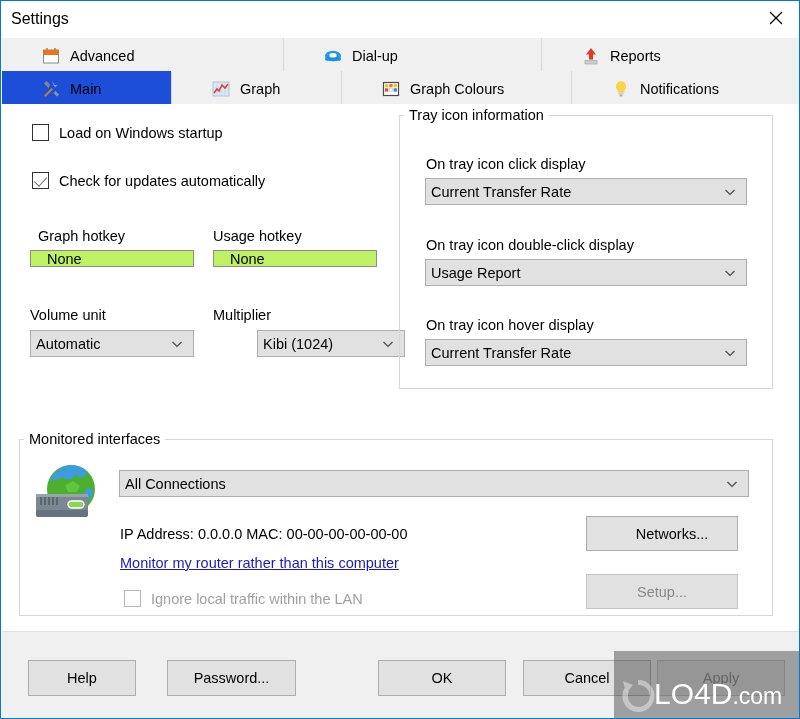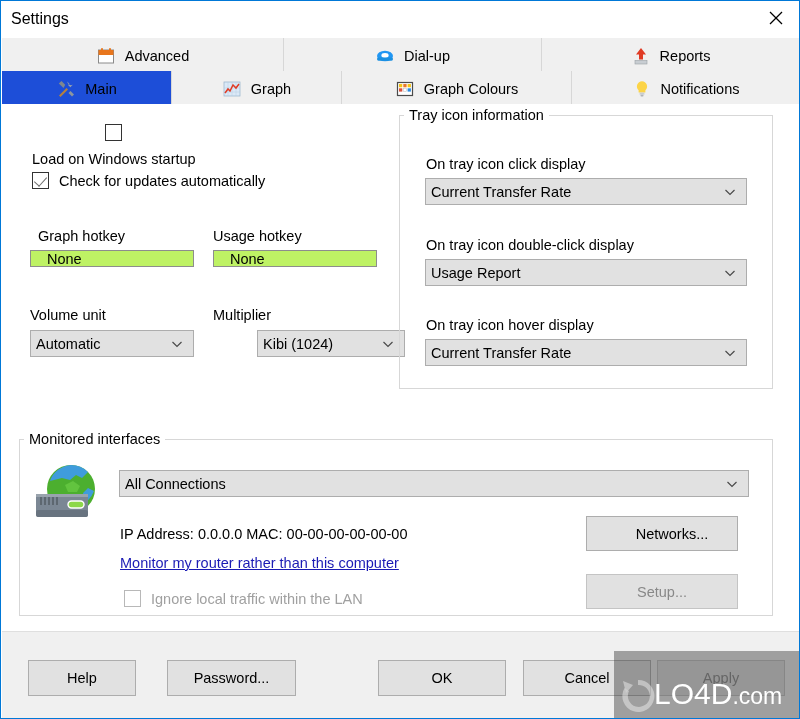--- a/index.html
+++ b/index.html
@@ -65,25 +65,25 @@
   .tabrow.row-bottom { top: 33px; }
   .tab {
     position: relative;
     height: 36px;
     box-sizing: border-box;
     background: #f0f0f0;
     border-right: 1px solid #d7d7d7;
     border-bottom: 1px solid #d7d7d7;
     display: flex;
     align-items: center;
-    justify-content: center;
     gap: 9px;
     cursor: default;
     font-size: 14.5px;
     color: #000;
+    padding-left: 39px;
   }
   .tab.selected {
     background: #1d4ed8;
     border-bottom: 1px solid #ffffff;
     border-right: 1px solid #d7d7d7;
   }
   .tab .ticon {
     width: 20px; height: 20px;
     display: block;
     flex: 0 0 auto;
@@ -355,21 +355,21 @@
             <rect x="8.5" y="15.8" width="3" height="1.6" rx="0.7" fill="#b0b4b8"></rect>
           </svg>
         </span>
         <span class="tlabel">Notifications</span>
       </div>
     </div>
   </div>
 
   <div class="content">
 
-    <div class="cbrow" style="left:30px; top:20px;flex-direction:column;">
+    <div class="cbrow" style="left:30px; top:20px;">
       <span class="cbox"></span>
       <span class="cblabel">Load on Windows startup</span>
     </div>
 
     <div class="cbrow" style="left:30px; top:68px;">
       <span class="cbox checked"></span>
       <span class="cblabel">Check for updates automatically</span>
     </div>
 
     <div class="flabel" style="left:36px; top:124px;">Graph hotkey</div>

